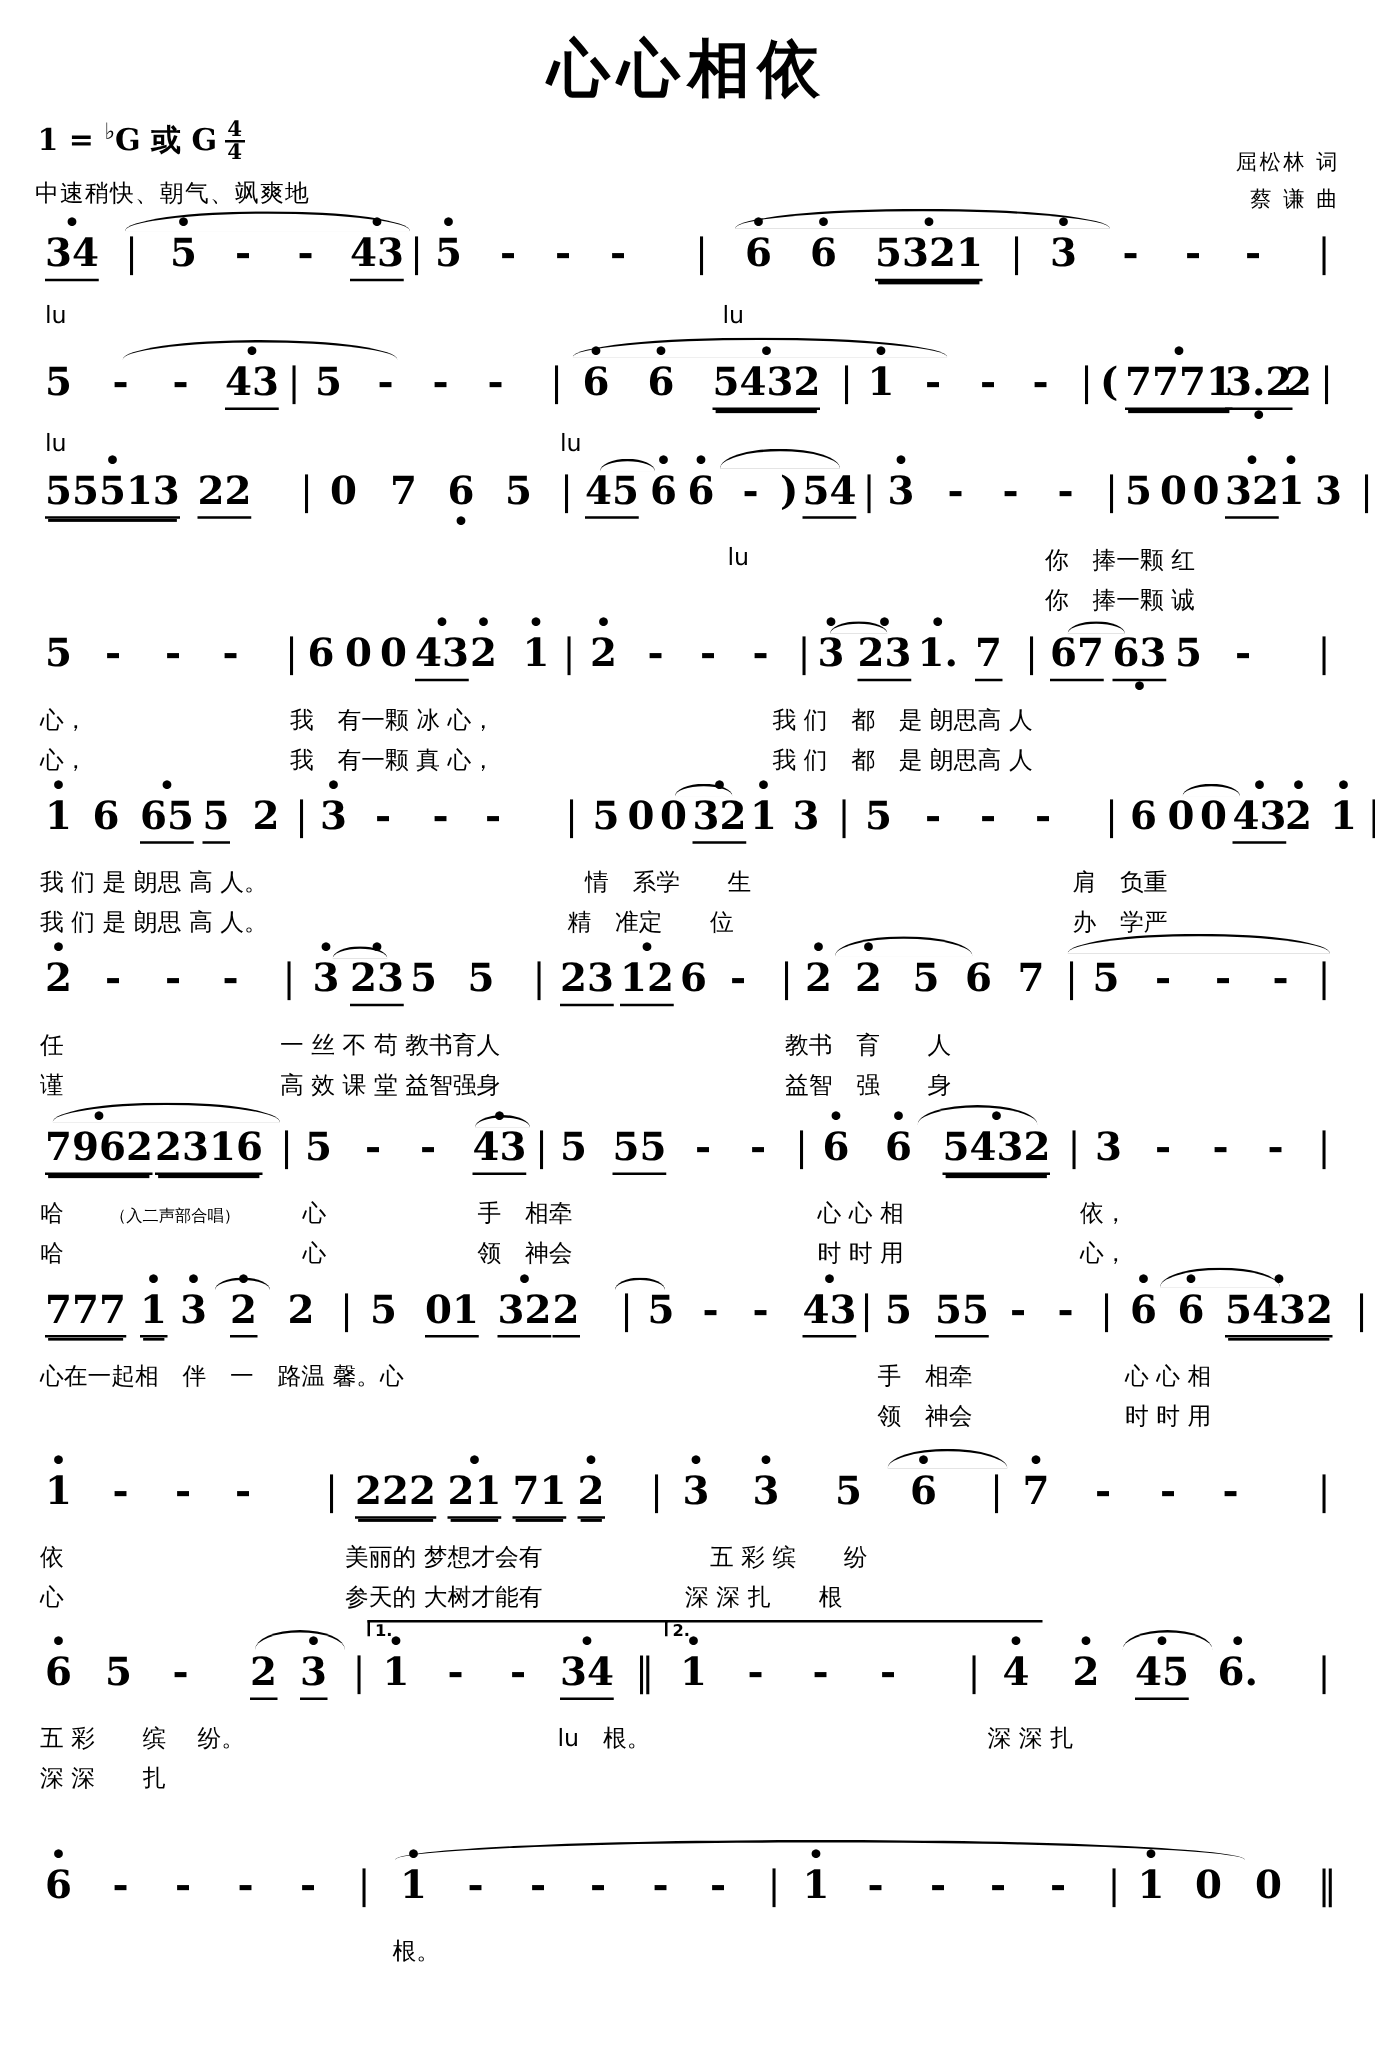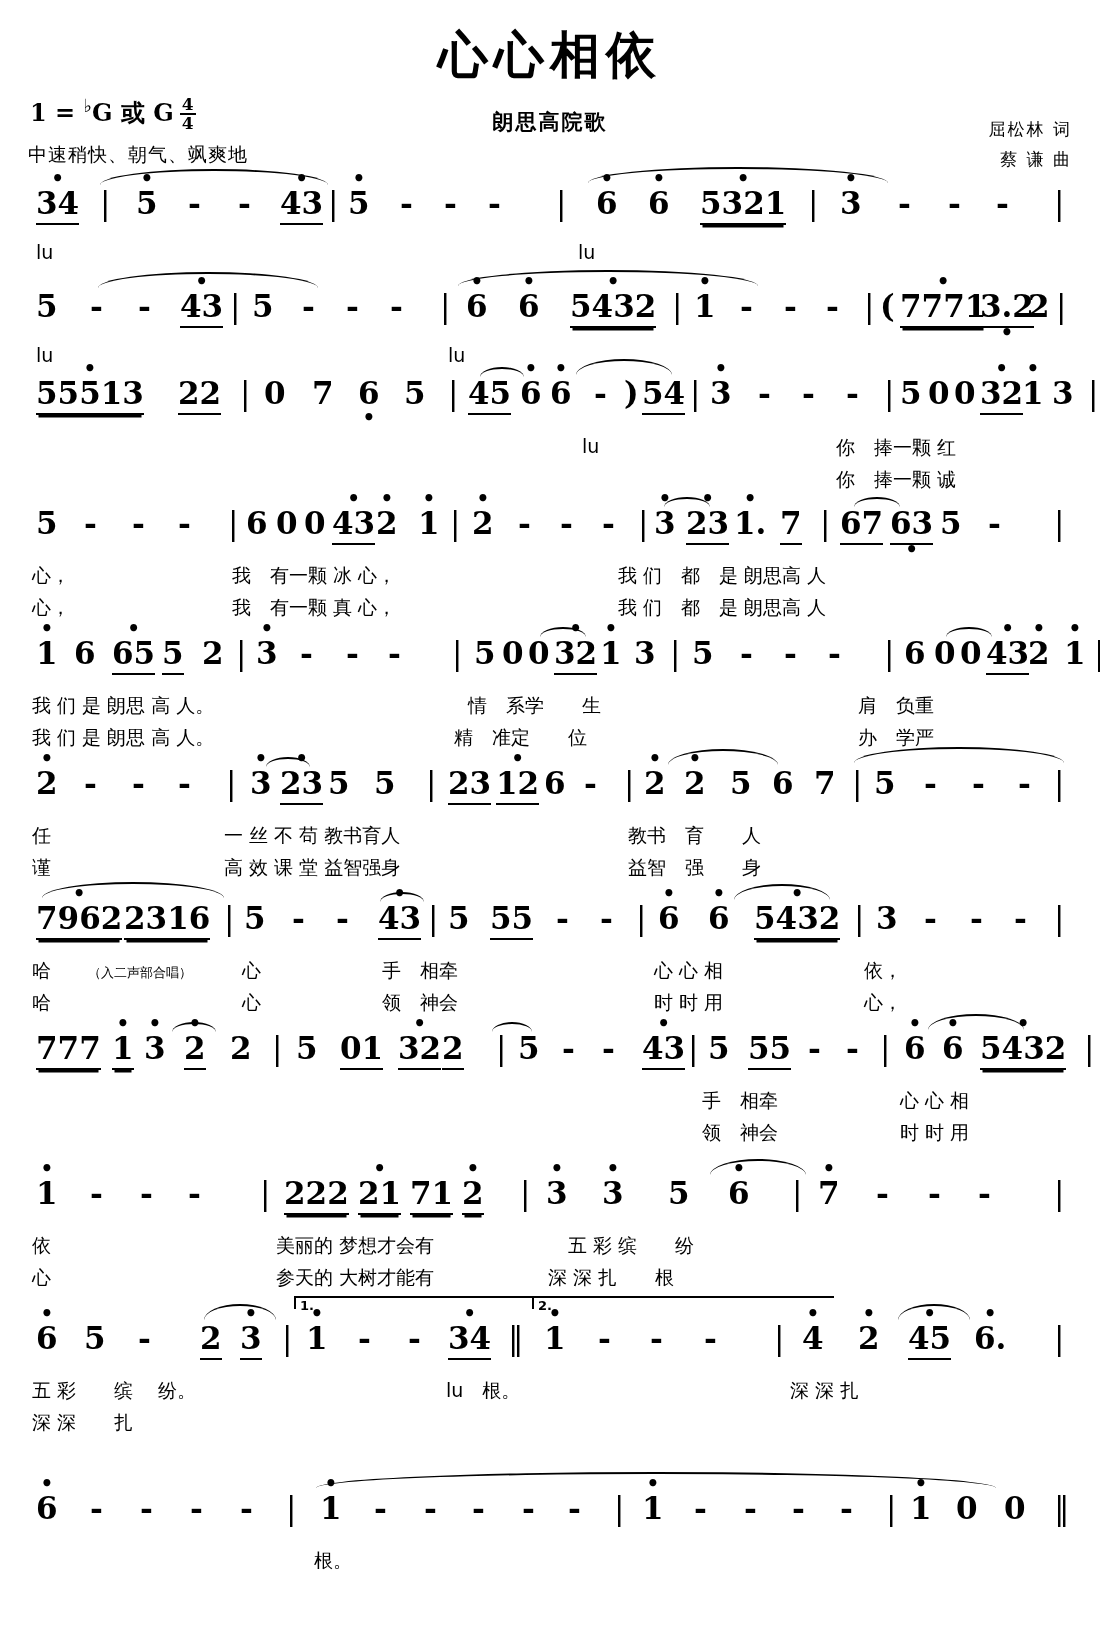--- a/index.html
+++ b/index.html
@@ -160,21 +160,20 @@
     border-left: 2px solid #000;
     height: 11px;
   }
 </style>
 </head>
 <body>
 
 <div class="sheet">
 
   <div class="title">心心相依</div>
-  <div class="subtitle">朗思高院歌</div>
 
   <div class="keysig">
     <span>1 = <span class="flat">♭</span>G 或 G</span><span class="meter"><span class="num">4</span><span class="den">4</span></span>
   </div>
 
   <div class="tempo">中速稍快、朝气、飒爽地</div>
   <div class="credit-l">屈松林 词</div>
   <div class="credit-m">蔡 谦 曲</div>
 
   <div class="staff" style="top:185px;">
@@ -242,21 +241,21 @@
       <span style="left:8px;">lu</span>
       <span style="left:420px;">lu</span>
     </div>
   </div>
 
   <div class="staff" style="top:375px;">
     <div class="notes">
       <div class="tie-small" style="left:452px; top:-8px; width:44px;"></div>
       <div class="slur" style="left:548px; top:-16px; width:96px;"></div>
       <span style="left:8px;" class="n ul2 dotup">55513</span>
-      <span style="left:150px;" class="n ul1">22</span>
+      <span style="left:130px;" class="n ul1">22</span>
       <span style="left:212px;" class="bar">|</span>
       <span style="left:236px;" class="n">0</span>
       <span style="left:284px;" class="n">7</span>
       <span style="left:330px;" class="n dotdn">6</span>
       <span style="left:376px;" class="n">5</span>
       <span style="left:420px;" class="bar">|</span>
       <span style="left:440px;" class="n ul1">45</span>
       <span style="left:492px;" class="n dotup">6</span>
       <span style="left:522px;" class="n dotup">6</span>
       <span style="left:566px;">-</span>
@@ -490,20 +489,21 @@
       <span style="left:720px;" class="n ul1">55</span>
       <span style="left:780px;">-</span>
       <span style="left:818px;">-</span>
       <span style="left:852px;" class="bar">|</span>
       <span style="left:876px;" class="n dotup">6</span>
       <span style="left:914px;" class="n dotup">6</span>
       <span style="left:952px;" class="n ul2 dotup">5432</span>
       <span style="left:1056px;" class="bar">|</span>
     </div>
     <div class="lyr" style="margin-top:12px;">
+      <span style="left:4px;">心在一起相　伴　一　路温 馨。心</span>
       <span style="left:674px;">手　相牵</span>
       <span style="left:872px;">心 心 相</span>
     </div>
     <div class="lyr" style="margin-top:4px;">
       <span style="left:674px;">领　神会</span>
       <span style="left:872px;">时 时 用</span>
     </div>
   </div>
 
   <div class="staff" style="top:1175px;">

